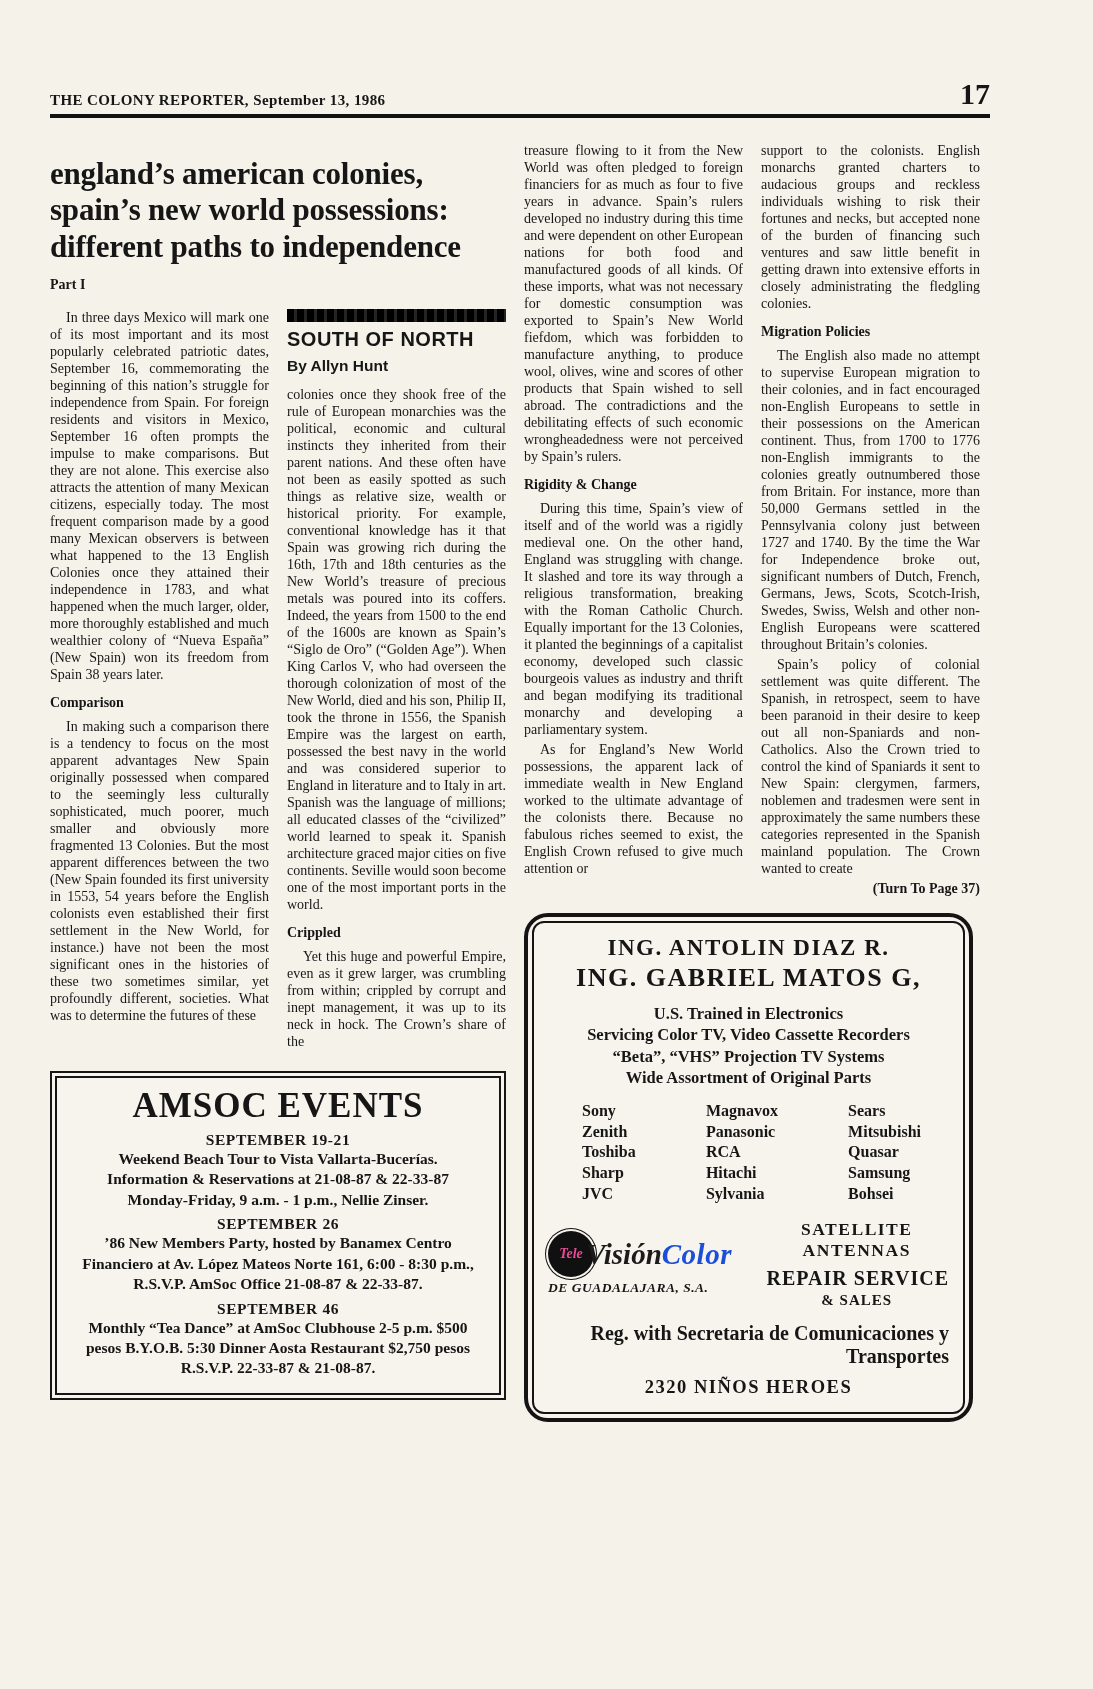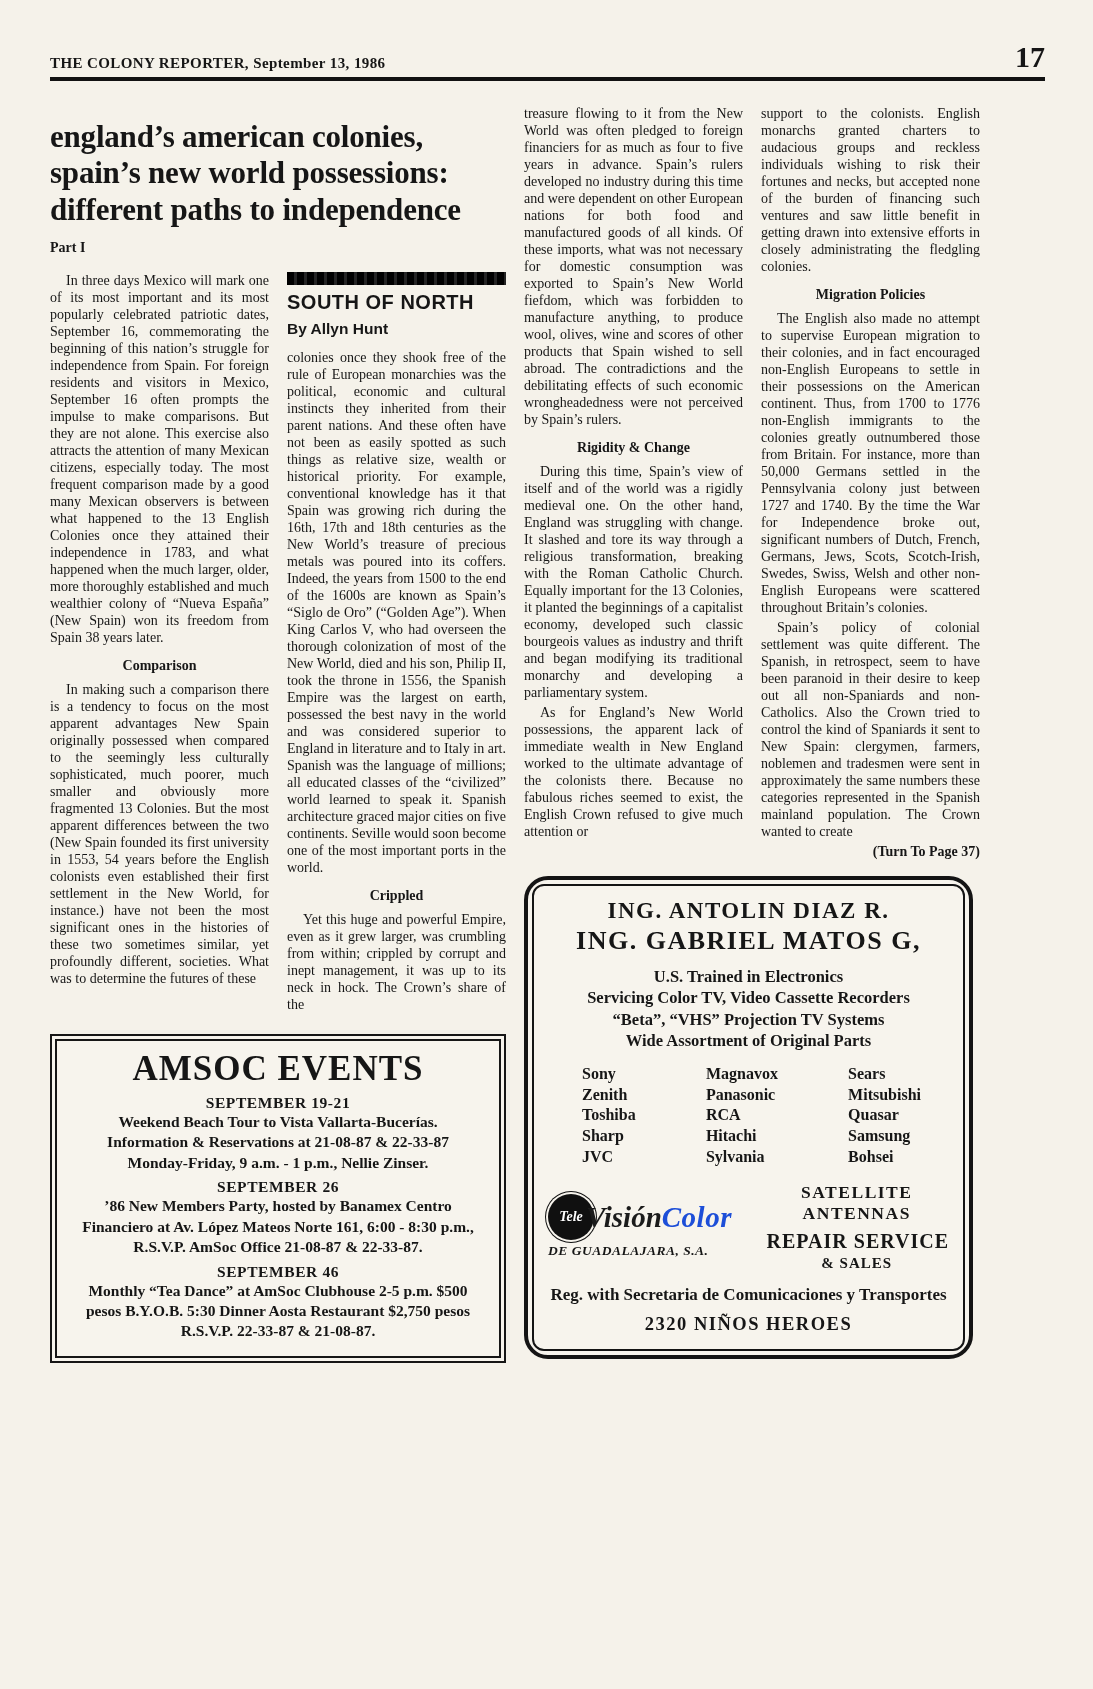--- a/index.html
+++ b/index.html
@@ -5,37 +5,37 @@
 <style>
   * { box-sizing: border-box; }
   html, body { margin: 0; padding: 0; }
   body {
     width: 1093px;
     min-height: 1689px;
     background: #f5f2ea;
     color: #161616;
     font-family: "Liberation Serif", serif;
   }
-  .page { padding: 42px 48px 60px 50px; }
+  .page { padding: 42px 103px 60px 50px; margin-top: 37px; }
 
   
   .masthead-row { display: flex; justify-content: space-between; align-items: flex-end; }
   .masthead-title { font-weight: bold; font-size: 15px; letter-spacing: .4px; }
   .page-number { font-weight: bold; font-size: 30px; line-height: 1; }
   .masthead-rule { border-top: 4px solid #121212; margin-top: 5px; }
 
   
   .content { display: flex; gap: 18px; margin-top: 24px; }
   .half-left { width: 456px; flex: none; }
   .half-right { width: 449px; flex: none; }
   .cols { display: flex; gap: 18px; }
   .col { width: 219px; flex: none; font-size: 14px; line-height: 17px; text-align: justify; }
   .col p { margin: 0 0 3px 0; text-indent: 16px; }
   .col p.noindent { text-indent: 0; }
-  .subhead { text-align: center; font-weight: bold; margin: 11px 0 7px; }
+  .subhead { text-align: left; font-weight: bold; margin: 11px 0 7px; }
 
   
   .headline { margin: 14px 0 0 0; font-size: 31px; line-height: 1.17; font-weight: bold; letter-spacing: -0.2px; }
   .headline span { display: block; }
   .part-label { font-weight: bold; font-size: 14px; margin: 12px 0 16px; }
 
   
   .standing-head { margin-bottom: 12px; }
   .standing-bar {
     height: 13px;
@@ -62,35 +62,35 @@
   .elec-name2 { text-align: center; font-weight: bold; font-size: 26px; letter-spacing: 1.5px; margin-top: 2px; }
   .elec-tag { text-align: center; font-weight: bold; font-size: 16.5px; line-height: 1.3; }
   .elec-tags { margin-top: 10px; }
   .brands { display: flex; margin-top: 12px; padding: 0 28px 0 34px; justify-content: space-between; }
   .brand-col { font-weight: bold; font-size: 16px; line-height: 1.3; }
   .logo-row { display: flex; align-items: center; margin-top: 14px; }
   .logo-block { width: 54%; }
   .logo-main { display: flex; align-items: center; }
   .tv-circle {
     width: 46px; height: 46px; flex: none;
-    background: #101010; color: #ffffff; border-radius: 50%;
+    background: #101010; color: #ec4899; border-radius: 50%;
     display: flex; align-items: center; justify-content: center;
     font-style: italic; font-weight: bold; font-size: 14px;
     box-shadow: 0 0 0 2px #f7f4ed, 0 0 0 3px #101010;
     margin-right: -8px;
   }
   .logo-script { font-style: italic; font-weight: bold; font-size: 29px; white-space: nowrap; }
   .logo-script .s1 { color: #1b1b1b; }
   .logo-script .s2 { color: #1d4ed8; letter-spacing: .5px; }
   .logo-sub { font-weight: bold; font-style: italic; font-size: 13.5px; margin-top: 3px; letter-spacing: .5px; }
   .satellite-block { width: 46%; text-align: center; font-weight: bold; }
   .sat-1 { font-size: 17.5px; letter-spacing: 1.5px; }
   .sat-2 { font-size: 20px; letter-spacing: 1px; margin-top: 6px; text-align: right; }
   .sat-3 { font-size: 15px; letter-spacing: 1px; margin-top: 2px; }
-  .reg-row { margin-top: 13px; font-weight: bold; font-size: 17px; text-align: center; }
+  .reg-row { margin-top: 13px; font-weight: bold; font-size: 20px; text-align: right; }
   .phones-row { display: flex; justify-content: space-between; align-items: center; margin-top: 8px; padding: 0 6px; }
   .phone { font-family: "Liberation Sans", sans-serif; font-weight: bold; font-size: 27px; letter-spacing: 1px; }
   .member { display: flex; align-items: baseline; gap: 7px; font-weight: bold; font-size: 12.5px; font-family: "Liberation Sans", sans-serif; }
   .member-logo { font-style: italic; font-weight: bold; font-size: 17px; font-family: "Liberation Serif", serif; letter-spacing: 1px; }
   .elec-address { text-align: center; font-weight: bold; font-size: 18.5px; letter-spacing: 1.5px; margin-top: 9px; }
 </style>
 </head>
 <body>
 
 <div class="page">

